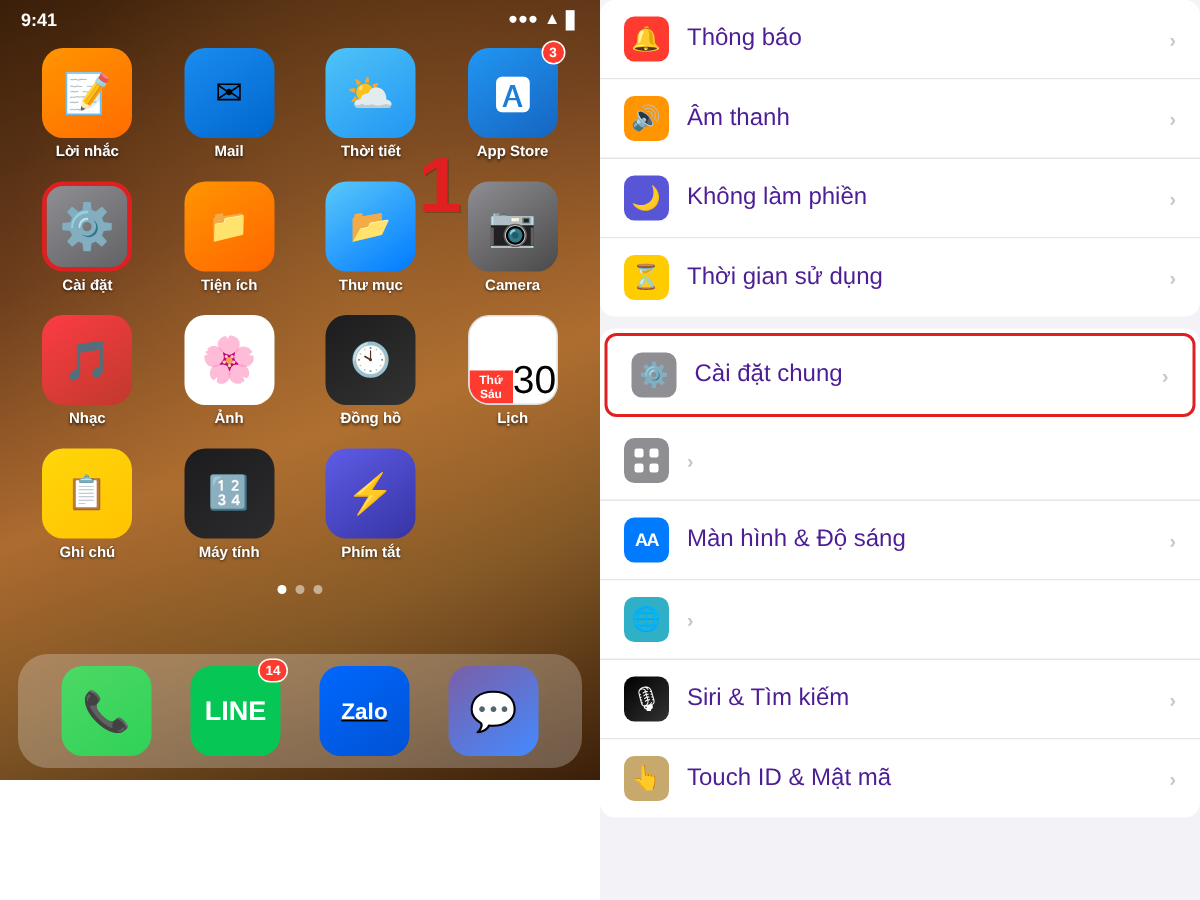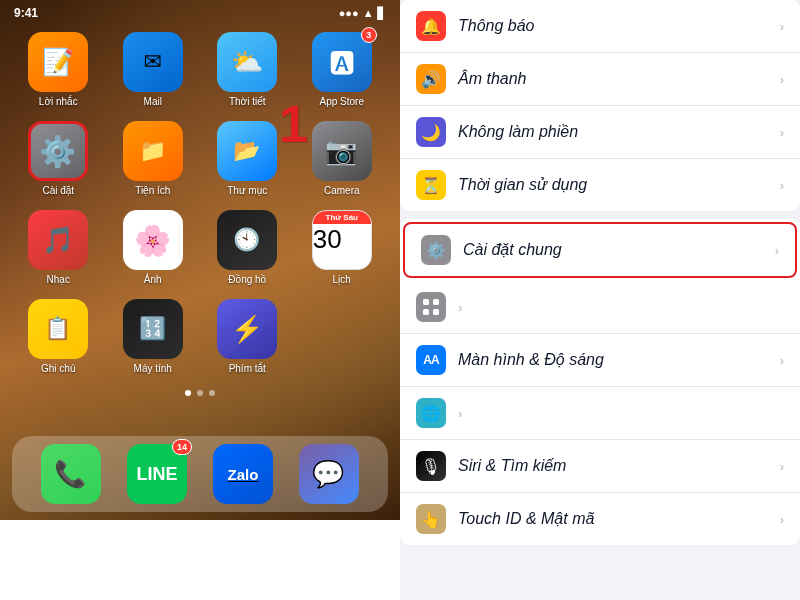--- a/index.html
+++ b/index.html
@@ -81,21 +81,21 @@
 
     .app-icon.highlighted {
       border: 3px solid #e02020;
     }
 
     .app-label {
       color: white;
       font-size: 10px;
       text-align: center;
       text-shadow: 0 1px 2px rgba(0,0,0,0.7);
-      font-weight: 400;
+      font-weight: 700;
     }
 
     
     .badge {
       position: absolute;
       top: -5px;
       right: -5px;
       background: #ff3b30;
       color: white;
       font-size: 9px;
@@ -214,22 +214,21 @@
       align-items: center;
       justify-content: center;
       margin-right: 12px;
       font-size: 17px;
       flex-shrink: 0;
     }
 
     .settings-label {
       flex: 1;
       font-size: 16px;
-      color: #0f172a;
-      font-style: italic;
+      color: #4c1d95;
     }
 
     .settings-chevron {
       color: #c7c7cc;
       font-size: 13px;
       font-weight: 600;
     }
 
     .step-2-wrap {
       position: relative;
@@ -335,21 +334,21 @@
 
     <div class="app-item">
       <div class="app-icon icon-clock">
         <span style="color:white;font-size:22px;">🕙</span>
       </div>
       <span class="app-label">Đồng hồ</span>
     </div>
 
     <div class="app-item">
       <div class="app-icon" style="background:white;border:0.5px solid #ddd;overflow:hidden;padding:0;">
-        <div style="display:flex;flex-direction:column;align-items:flex-start;width:100%;height:100%;">
+        <div style="display:flex;align-items:flex-end;width:100%;height:100%;">
           <div style="background:#ff3b30;width:100%;text-align:center;color:white;font-size:8px;font-weight:700;padding:2px 0;">Thứ Sáu</div>
           <div style="font-size:26px;font-weight:200;color:#000;line-height:1.2;">30</div>
         </div>
       </div>
       <span class="app-label">Lịch</span>
     </div>
 
     <div class="app-item">
       <div class="app-icon icon-notes">
         <span style="font-size:22px;">📋</span>

